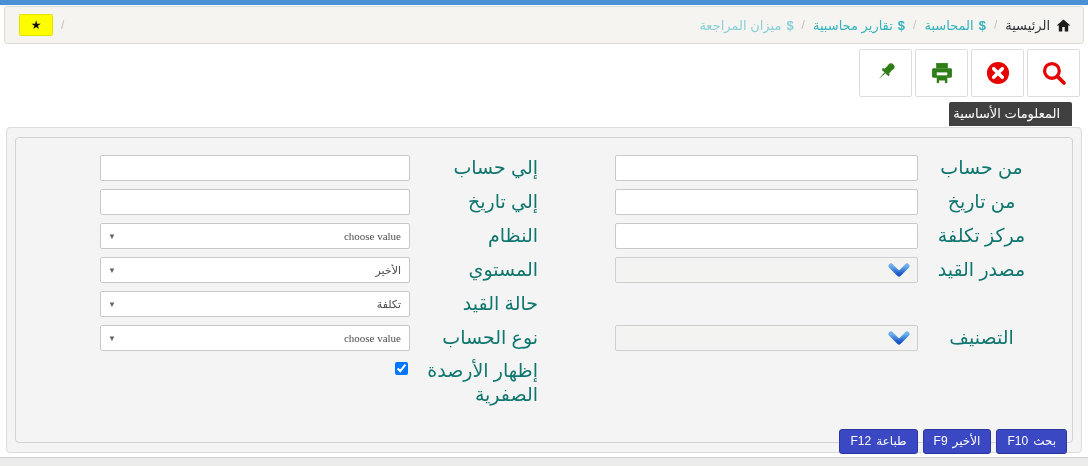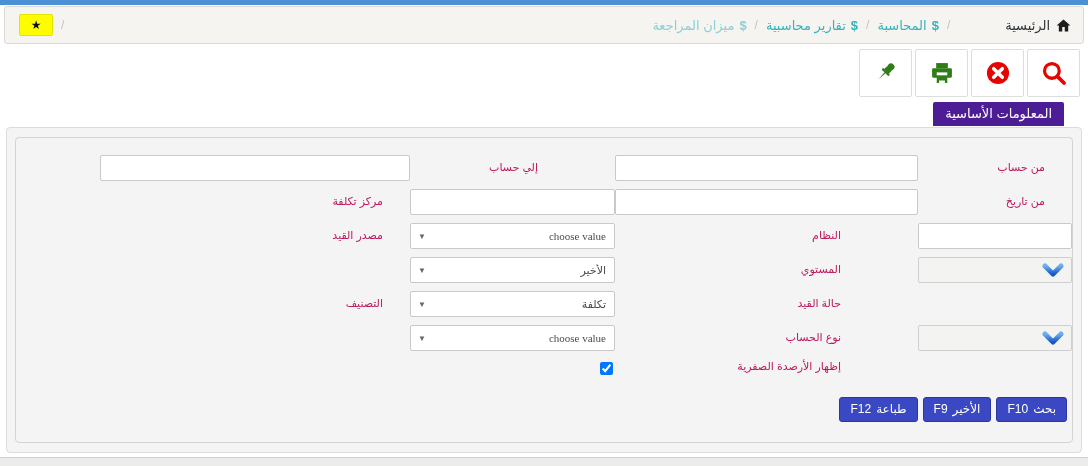--- a/index.html
+++ b/index.html
@@ -12,21 +12,21 @@
   
   .topbar { height: 5px; background: #4b8fd5; }
 
   
   .crumb-bar {
     margin: 1px 4px 0 4px; height: 38px;
     background: #f5f4f1; border: 1px solid #dcdad6; border-radius: 3px;
     display: flex; align-items: center; padding: 0 12px 0 14px;
     font-size: 13px; color: #3a3f44;
   }
-  .crumb-home { display: flex; align-items: center; gap: 6px; color: #2e3338; text-decoration: none; margin-left: 47px; }
+  .crumb-home { display: flex; align-items: center; gap: 6px; color: #2e3338; text-decoration: none; }
   .crumb-sep { color: #c3c3c0; margin: 0 8px; font-size: 12px; }
   .crumb-item { display: flex; align-items: center; gap: 5px; color: #34b3bc; text-decoration: none; cursor: pointer; }
   .crumb-item .dollar { font-size: 13px; font-weight: bold; }
   .crumb-item.last { color: #8ad0d6; }
   .crumb-spacer { flex: 1; }
   .star-btn {
     width: 34px; height: 22px; background: #fdfd00; border: 1px solid #e3e300;
     border-radius: 2px; display: flex; align-items: center; justify-content: center;
     cursor: pointer; font-size: 12px; color: #111; line-height: 1;
   }
@@ -34,42 +34,42 @@
   
   .toolbar { height: 58px; background: #ffffff; display: flex; align-items: flex-start; padding: 5px 8px 0 0; gap: 3px; }
   .tool-btn {
     width: 53px; height: 48px; background: #fff; border: 1px solid #ddd; border-radius: 2px;
     display: flex; align-items: center; justify-content: center; cursor: pointer;
   }
 
   
   .tab-row { height: 25px; }
   .tab {
-    display: inline-block; margin-right: 24px; background: #4c1d95; color: #fff;
-    font-size: 13px; padding: 4px 12px 5px 12px; border-radius: 2px 2px 0 0; cursor: pointer;
+    display: inline-block; margin-right: 16px; background: #404040; color: #fff;
+    font-size: 13px; padding: 4px 12px 5px 4px; border-radius: 2px 2px 0 0; cursor: pointer;
   }
 
   
   .panel {
     margin: 0 6px; height: 326px; background: #f4f4f4;
     border: 1px solid #dcdcdc; border-radius: 4px;
   }
   .fieldset {
     margin: 9px 8px; height: 306px;
     border: 1px solid #d3d3d3; border-radius: 4px;
     padding: 17px 0 0 4px;
   }
   .form-grid {
     display: grid;
     grid-template-columns: 154px 303px 205px 310px;
     row-gap: 8px; align-items: center;
     padding-left: 80px;
   }
-  .lbl { font-size: 11px; color: #be185d; text-align: start; line-height: 1.25; }
-  .lbl-r { padding-right: 27px; }
+  .lbl { font-size: 19px; color: #0f766e; text-align: start; line-height: 1.25; }
+  .lbl-r { padding-right: 27px; text-align: center; }
   .lbl-m { padding-right: 77px; }
   .txt {
     width: 100%; height: 26px; background: #fff; border: 1px solid #c9c9c9;
     border-radius: 2px; padding: 0 6px; font-size: 13px; outline: none;
   }
   .sel {
     position: relative; width: 100%; height: 26px; background: #fff;
     border: 1px solid #c9c9c9; border-radius: 2px; cursor: pointer;
     display: flex; align-items: center;
   }
@@ -195,20 +195,21 @@
   <div class="fieldset">
     <div class="form-grid">
 
       <div class="lbl lbl-r">من حساب</div>
       <div><input class="txt" style=""></div>
       <div class="lbl lbl-m">إلي حساب</div>
       <div><input class="txt" style=""></div>
 
       <div class="lbl lbl-r">من تاريخ</div>
       <div><input class="txt" style=""></div>
+      <div class="lbl lbl-m">إلي تاريخ</div>
       <div><input class="txt" style=""></div>
 
       <div class="lbl lbl-r">مركز تكلفة</div>
       <div><input class="txt" style=""></div>
       <div class="lbl lbl-m">النظام</div>
       <div>
         <div class="sel">
           <span class="sel-text">choose value</span>
           <span class="sel-arrow">▼</span>
         </div>

